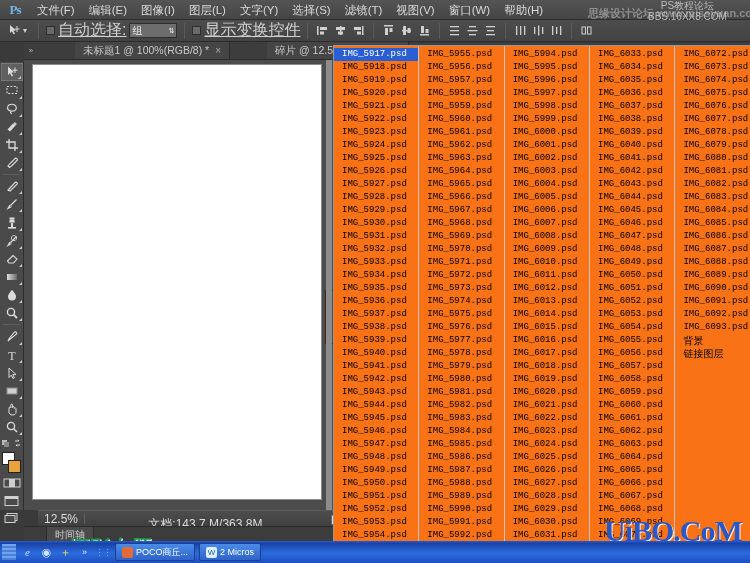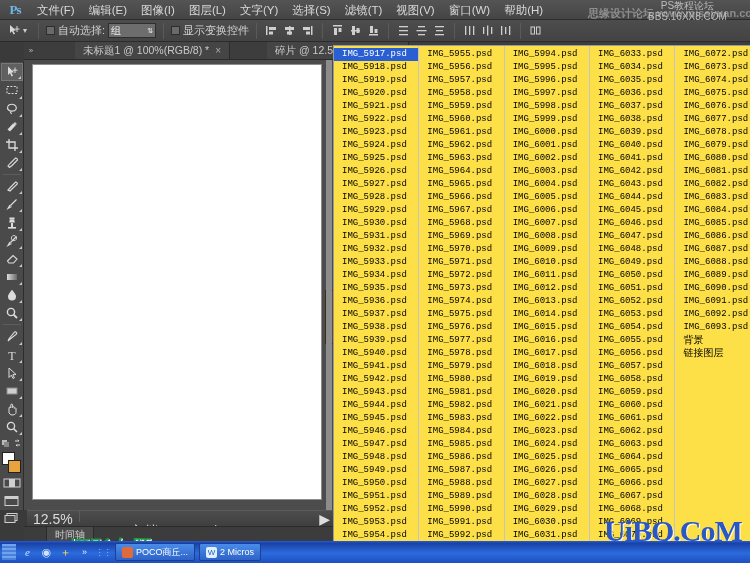--- a/index.html
+++ b/index.html
@@ -30,21 +30,21 @@
   }
 
   
   #optionsbar {
     position:absolute; left:0; top:20px; width:750px; height:22px;
     background: linear-gradient(#4d4d4d,#434343);
     display:flex; align-items:center; gap:3px; padding-left:4px;
     border-bottom:1px solid #2b2b2b;
   }
   .opt-sep { width:1px; height:16px; background:#373737; border-right:1px solid #5a5a5a; margin:0 4px; }
-  .opt-label { color:#d0d0d0; font-size:11px; white-space:nowrap; }
+  .opt-label { color:#d0d0d0; font-size:16px; white-space:nowrap;text-decoration:underline; }
   .opt-check { width:9px; height:9px; background:#6a6a6a; border:1px solid #2e2e2e; display:inline-block; }
   .opt-select {
     background:#6d6d6d; border:1px solid #2e2e2e; color:#efefef; font-size:10px;
     height:15px; width:48px; display:flex; align-items:center; padding:0 2px;
     justify-content:space-between;
   }
   .opt-btn {
     width:15px; height:15px; display:inline-flex; align-items:center; justify-content:center;
   }
   .opt-btn svg { display:block; }
@@ -97,55 +97,55 @@
     background:linear-gradient(90deg,#6b4f2c,#8d6a3c 45%,#5d4424);
     border:1px solid #3d2d17;
   }
   #canvas-vscroll {
     position:absolute; left:302px; top:0px; width:6px; height:450px;
     background:#8c8c8c;
   }
 
   
   #statusbar {
-    position:absolute; left:27px; top:510px; width:309px; height:16px;
-    background:linear-gradient(#4d4d4d,#3f3f3f); display:flex; 
-    border-top:1px solid #5b5b5b; color:#dcdcdc; font-size:14px;
+    position:absolute; left:38px; top:510px; width:309px; height:16px;
+    background:linear-gradient(#4d4d4d,#3f3f3f); display:flex; align-items:center;
+    border-top:1px solid #5b5b5b; color:#dcdcdc; font-size:12px;
   }
   #status-zoom { padding:0 6px; }
   #status-doc { flex:1; text-align:center;margin-top:12px; }
   #status-arrow { padding:0 6px; color:#ddd; }
   #timeline-bar {
     position:absolute; left:24px; top:526px; width:309px; height:15px;
     background:#3c3c3c; display:flex; align-items:center;
     border-top:1px solid #2b2b2b;
   }
   #timeline-tab { background:#4a4a4a; color:#ccc; font-size:10px; padding:1px 8px;
      margin-left:22px; border:1px solid #2b2b2b; border-bottom:none; }
   #status-screen-icon { position:absolute; left:2px; top:511px; width:20px; height:14px;
      display:flex; align-items:center; justify-content:center; }
 
   
   #filelist {
     position:absolute; left:333px; top:45px; width:417px; height:518px;
-    background:#fde047; border:1px solid #9a9a9a; border-right:none;
+    background:#f97316; border:1px solid #9a9a9a; border-right:none;
     display:flex;
   }
   .fcol {
     width:88px; border-right:1px solid #c4c4c4; padding-top:2px;
     display:flex; flex-direction:column; align-items:flex-start;
   }
   .fcol:last-child { border-right:none; width:77px; }
   .frow {
     font-family:"Liberation Mono","DejaVu Sans Mono", monospace;
     font-size:9px; color:#000; line-height:9px; height:13px;
     padding:2px 0 0 8px; white-space:nowrap; width:100%;
   }
   .frow.sel { background:#2a5fd4; color:#fff; }
-  .frow.cjk { font-family:Liberation Mono, monospace; font-size:10px; }
+  .frow.cjk { font-family:Liberation Sans, sans-serif; font-size:10px; }
 
   
   .wm { position:absolute; pointer-events:none; }
   #wm-top-1 { left:588px; top:6px; color:#8d8d8d; font-size:11px; white-space:nowrap;
      font-weight:bold; font-family:"Liberation Sans",sans-serif; }
   #wm-top-2 { left:648px; top:0px; color:#bdbdbd; font-size:10px; white-space:nowrap;
      text-align:center; line-height:11px; font-family:"Liberation Sans",sans-serif;}
   #wm-uibq { left:604px; top:514px; color:#2b57c4; font-size:30px; font-weight:bold;
      letter-spacing:-1px; text-shadow:1px 1px 0 rgba(255,255,255,.9);
      font-family:"Liberation Serif", serif; }

